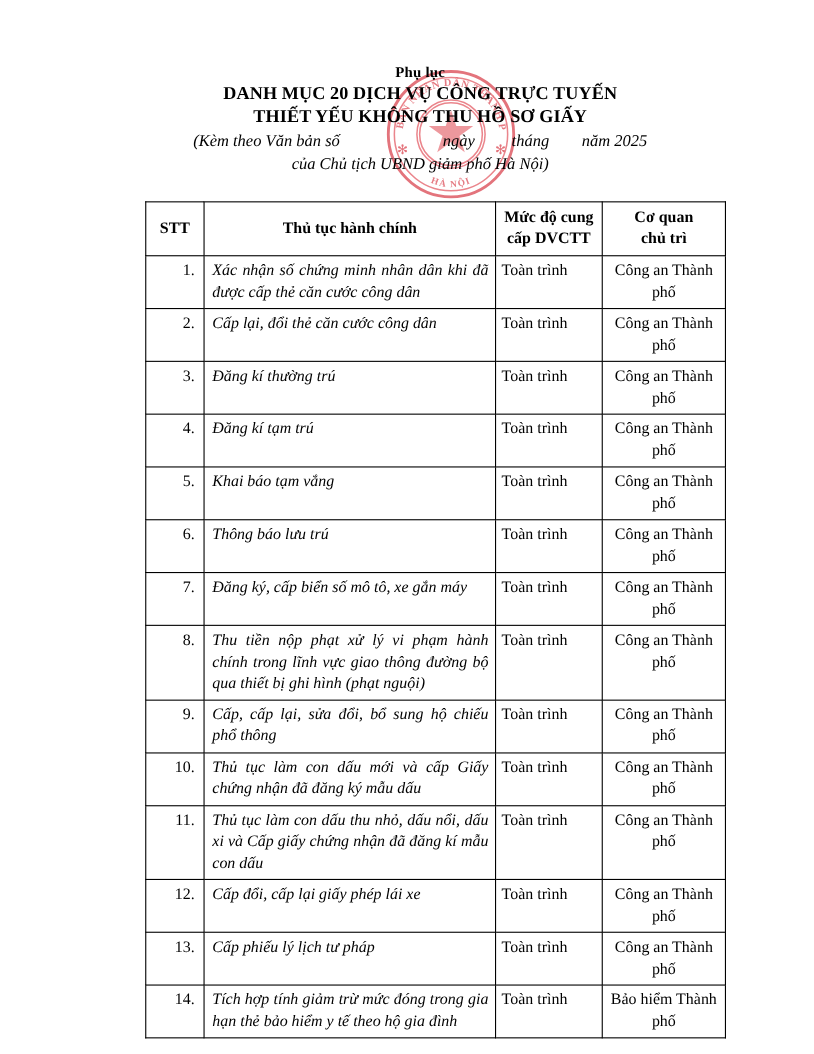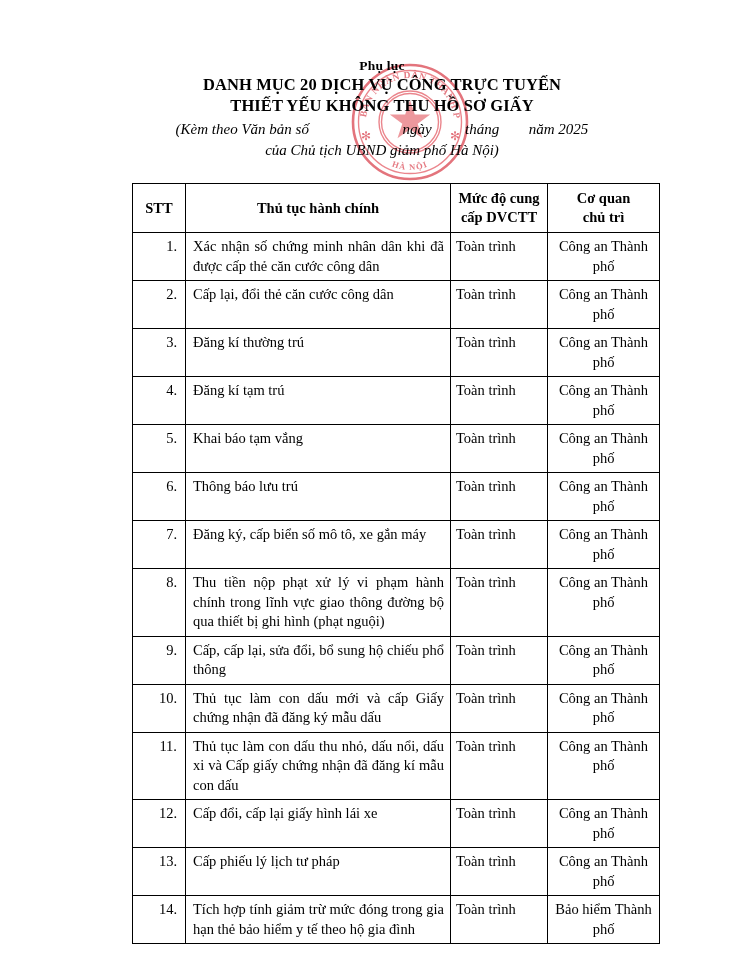--- a/index.html
+++ b/index.html
@@ -101,20 +101,21 @@
     text-align: right;
     padding-right: 8px;
     vertical-align: top;
   }
   td.proc {
     text-align: justify;
     text-align-last: left;
     hyphens: none;
     padding-left: 7px;
     padding-right: 6px;
+    font-style: italic;
   }
   td.level {
     text-align: left;
     vertical-align: top;
   }
   td.org {
     text-align: center;
     vertical-align: top;
     line-height: 19.5px;
   }
@@ -252,21 +253,21 @@
           <td class="org">Công an Thành phố</td>
         </tr>
         <tr>
           <td class="stt">11.</td>
           <td class="proc">Thủ tục làm con dấu thu nhỏ, dấu nổi, dấu xi và Cấp giấy chứng nhận đã đăng kí mẫu con dấu</td>
           <td class="level">Toàn trình</td>
           <td class="org">Công an Thành phố</td>
         </tr>
         <tr>
           <td class="stt">12.</td>
-          <td class="proc">Cấp đổi, cấp lại giấy hình lái xe</td>
+          <td class="proc">Cấp đổi, cấp lại giấy phép lái xe</td>
           <td class="level">Toàn trình</td>
           <td class="org">Công an Thành phố</td>
         </tr>
         <tr>
           <td class="stt">13.</td>
           <td class="proc">Cấp phiếu lý lịch tư pháp</td>
           <td class="level">Toàn trình</td>
           <td class="org">Công an Thành phố</td>
         </tr>
         <tr>

